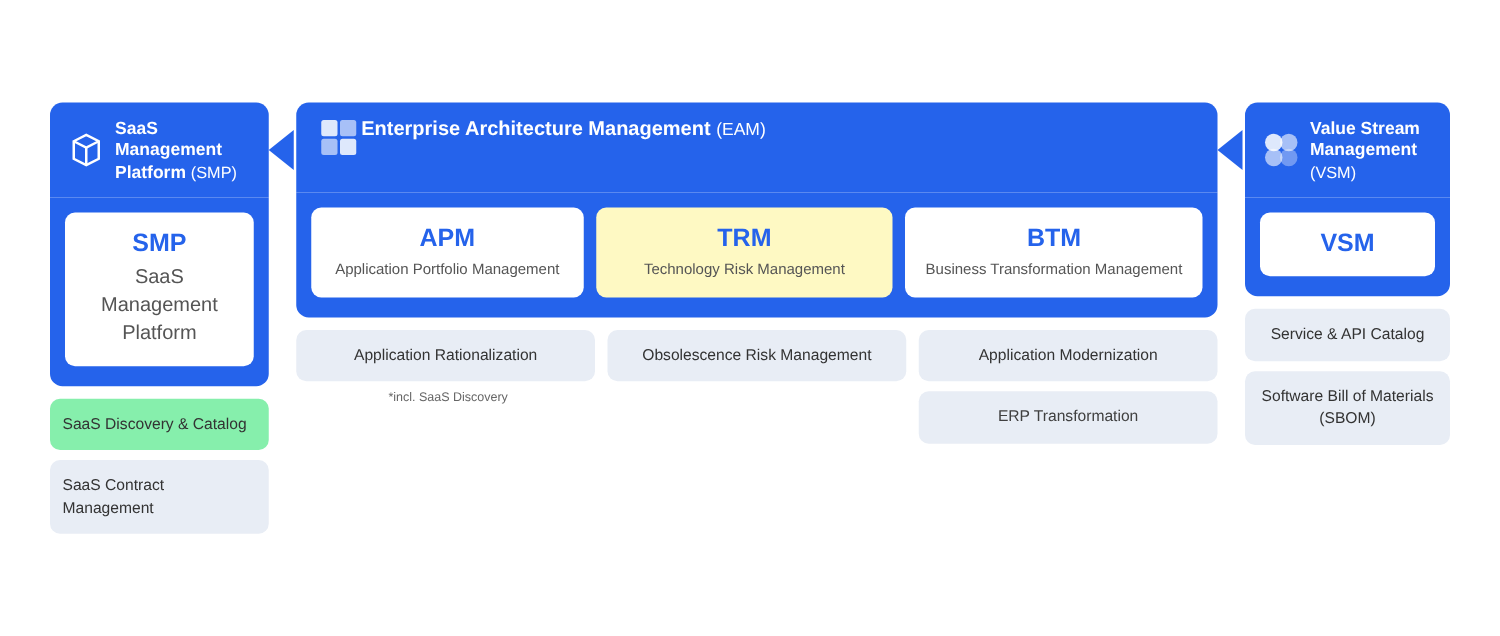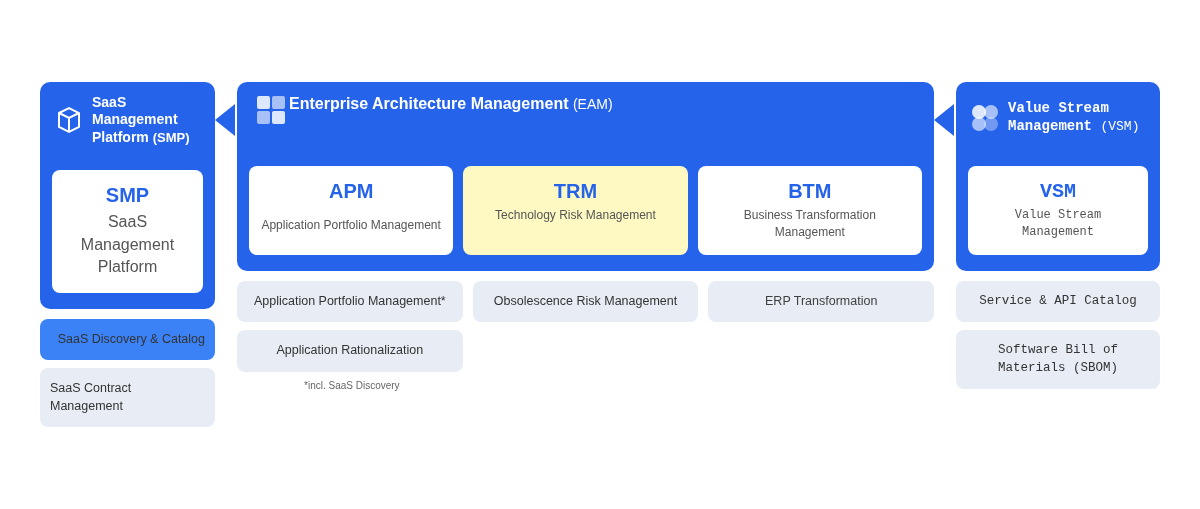--- a/index.html
+++ b/index.html
@@ -24,21 +24,21 @@
       display: flex;
       align-items: flex-start;
       gap: 0;
       width: 100%;
     }
 
     .col-smp { width: 175px; flex-shrink: 0; }
     .col-arrow1 { display: flex; align-items: flex-start; padding-top: 22px; width: 22px; flex-shrink: 0; }
     .col-eam { flex: 1; }
     .col-arrow2 { display: flex; align-items: flex-start; padding-top: 22px; width: 22px; flex-shrink: 0; }
-    .col-vsm { width: 204px; flex-shrink: 0; font-family: Liberation Mono, monospace; }
+    .col-vsm { width: 164px; flex-shrink: 0; }
   </style>
 </head>
 <body>
 
 <div class="diagram">
   <div class="outer-wrapper">
 
     <div class="col-smp">
 
       <div style="background:#2563EB; border-radius:10px 10px 0 0; padding:12px 14px; display:flex; align-items:center; gap:8px; min-height:72px;">
@@ -48,34 +48,34 @@
             <path d="M5 8 L15 3 L25 8 L25 22 L15 27 L5 22 Z" fill="none" stroke="white" stroke-width="2"></path>
             <path d="M5 8 L15 13 L25 8" fill="none" stroke="white" stroke-width="2"></path>
             <line x1="15" y1="13" x2="15" y2="27" stroke="white" stroke-width="2"></line>
 
           </svg>
         </div>
         <div>
           <div style="font-size:14px; font-weight:800; color:#fff; line-height:1.25;">
             <span>SaaS Management</span><br>
             <span>Platform</span>
-            <span style="font-weight:700; font-size:13px;"> <span>(SMP)</span></span>
+            <span style="font-weight:400; font-size:13px;"> <span>(SMP)</span></span>
           </div>
         </div>
       </div>
 
       <div style="background:#2563EB; border-radius:0 0 10px 10px; padding:12px 12px 16px;">
         <div style="background:#fff; border-radius:8px; padding:14px 10px; text-align:center;">
           <div style="font-size:20px; font-weight:900; color:#2563EB;">SMP</div>
           <div style="font-size:16px; color:#555; margin-top:4px; line-height:1.4;">SaaS Management Platform</div>
         </div>
       </div>
 
       <div style="display:flex; flex-direction:column; gap:8px; margin-top:10px;">
-        <div style="background:#3b82f6; border-radius:8px; padding:12px 10px; text-align:right; font-size:12.5px; color:#333; line-height:1.4;">SaaS Discovery &amp; Catalog</div>
+        <div style="background:#86efac; border-radius:8px; padding:12px 10px; text-align:left; font-size:12.5px; color:#333; line-height:1.4;">SaaS Discovery &amp; Catalog</div>
         <div style="background:#E8EDF5; border-radius:8px; padding:12px 10px; text-align:left; font-size:12.5px; color:#333; line-height:1.4;">SaaS Contract Management</div>
       </div>
     </div>
 
     <div class="col-arrow1">
       <div style="width:0; height:0; border-top:16px solid transparent; border-bottom:16px solid transparent; border-right:20px solid #2563EB;"></div>
     </div>
 
     <div class="col-eam">
 
@@ -93,45 +93,45 @@
           <div style="font-size:16px; font-weight:800; color:#fff; line-height:1.25;">
             <span>Enterprise Architecture Management</span>
             <span style="font-weight:400; font-size:14px;"> <span>(EAM)</span></span>
           </div>
         </div>
       </div>
 
       <div style="background:#2563EB; border-radius:0 0 10px 10px; padding:12px 12px 16px; display:flex; gap:10px;">
         <div style="flex:1; background:#fff; border-radius:8px; padding:14px 0; text-align:center;">
           <div style="font-size:20px; font-weight:900; color:#2563EB;">APM</div>
-          <div style="font-size:12px; color:#555; margin-top:14px; line-height:1.4;">Application Portfolio Management</div>
+          <div style="font-size:12px; color:#555; margin-top:4px; line-height:1.4;">Application Portfolio Management</div>
         </div>
         <div style="flex:1; background:#fef9c3; border-radius:8px; padding:14px 10px; text-align:center;">
           <div style="font-size:20px; font-weight:900; color:#2563EB;">TRM</div>
           <div style="font-size:12px; color:#555; margin-top:4px; line-height:1.4;">Technology Risk Management</div>
         </div>
         <div style="flex:1; background:#fff; border-radius:8px; padding:14px 10px; text-align:center;">
           <div style="font-size:20px; font-weight:900; color:#2563EB;">BTM</div>
           <div style="font-size:12px; color:#555; margin-top:4px; line-height:1.4;">Business Transformation Management</div>
         </div>
       </div>
 
       <div style="display:flex; gap:10px; margin-top:10px;">
 
         <div style="flex:1; display:flex; flex-direction:column; gap:8px;">
-          <div style="background:#E8EDF5; border-radius:8px; padding:12px 10px; text-align:center; font-size:12.5px; color:#333; line-height:1.4;">Application Portfolio Management*</div>
           <div style="background:#E8EDF5; border-radius:8px; padding:12px 10px; text-align:center; font-size:12.5px; color:#333; line-height:1.4;">Application Rationalization</div>
           <div style="font-size:10px; color:#666; padding-left:4px;text-align:center;">*incl. SaaS Discovery</div>
         </div>
 
         <div style="flex:1; display:flex; flex-direction:column; gap:8px;">
           <div style="background:#E8EDF5; border-radius:8px; padding:12px 10px; text-align:center; font-size:12.5px; color:#333; line-height:1.4;">Obsolescence Risk Management</div>
         </div>
 
         <div style="flex:1; display:flex; flex-direction:column; gap:8px;">
+          <div style="background:#E8EDF5; border-radius:8px; padding:12px 10px; text-align:center; font-size:12.5px; color:#333; line-height:1.4;">Application Modernization</div>
           <div style="background:#E8EDF5; border-radius:8px; padding:12px 10px; text-align:center; font-size:12.5px; color:#404040; line-height:1.4;">ERP Transformation</div>
         </div>
       </div>
     </div>
 
     <div class="col-arrow2">
       <div style="width:0; height:0; border-top:16px solid transparent; border-bottom:16px solid transparent; border-right:20px solid #2563EB;"></div>
     </div>
 
     <div class="col-vsm">
@@ -151,21 +151,20 @@
             <span>Value Stream</span><br>
             <span>Management</span>
             <span style="font-weight:400; font-size:13px;"> <span>(VSM)</span></span>
           </div>
         </div>
       </div>
 
       <div style="background:#2563EB; border-radius:0 0 10px 10px; padding:12px 12px 16px;">
         <div style="background:#fff; border-radius:8px; padding:14px 10px; text-align:center;">
           <div style="font-size:20px; font-weight:900; color:#2563EB;">VSM</div>
-          <div style="font-size:12px; color:#555; margin-top:4px; line-height:1.4;">Value Stream Management</div>
         </div>
       </div>
 
       <div style="display:flex; flex-direction:column; gap:8px; margin-top:10px;">
         <div style="background:#E8EDF5; border-radius:8px; padding:12px 10px; text-align:center; font-size:12.5px; color:#333; line-height:1.4;">Service &amp; API Catalog</div>
         <div style="background:#E8EDF5; border-radius:8px; padding:12px 10px; text-align:center; font-size:12.5px; color:#333; line-height:1.4;">Software Bill of Materials (SBOM)</div>
       </div>
     </div>
 
   </div>

